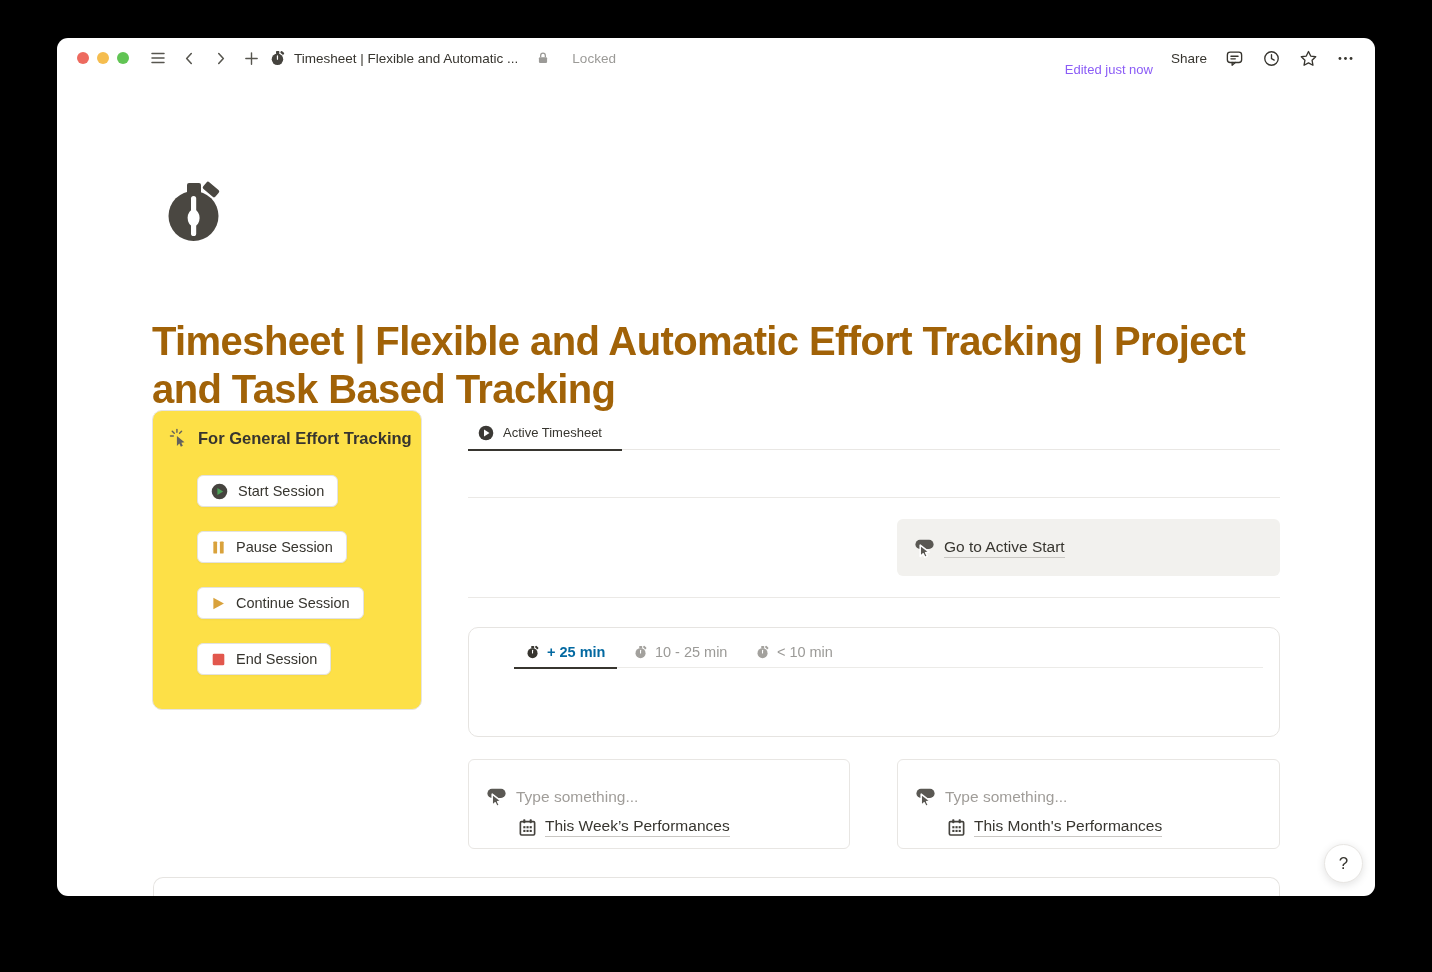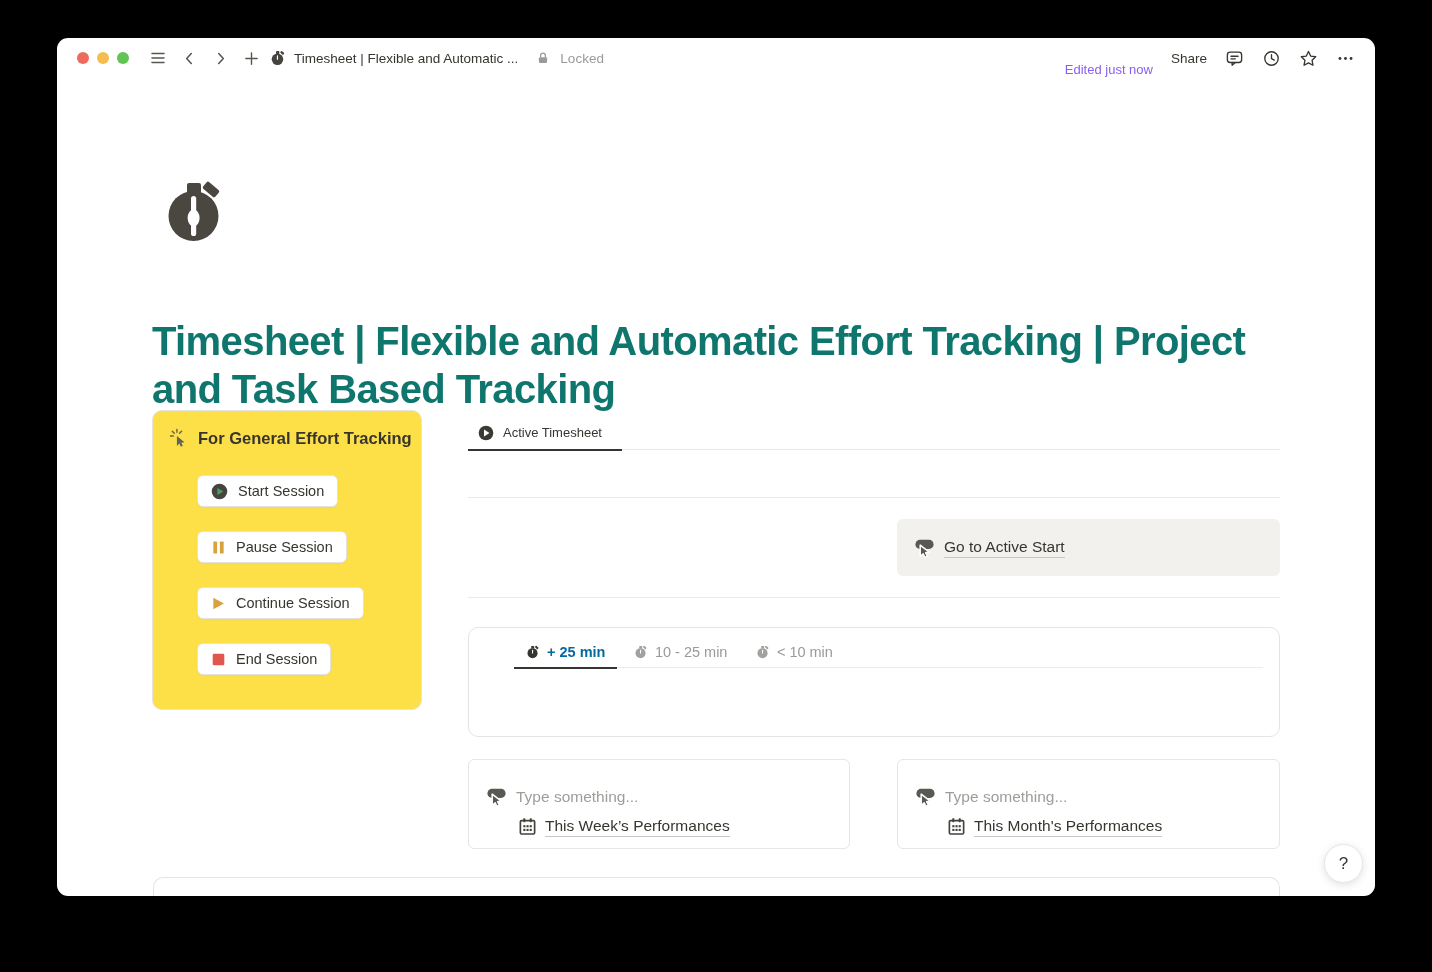--- a/index.html
+++ b/index.html
@@ -19,30 +19,30 @@
   .traffic{display:flex;gap:8px;align-items:center;}
   .light{width:12px;height:12px;border-radius:50%;}
   .light.red{background:#ed6a5f;}
   .light.yellow{background:#f5bd4f;}
   .light.green{background:#61c454;}
   .tb-icon{display:inline-flex;align-items:center;justify-content:center;color:#57564f;cursor:default;}
   .tb-icon svg{display:block;}
   .tb-group-left{display:flex;align-items:center;gap:14px;margin-left:20px;}
   .tb-pagetab{display:flex;align-items:center;gap:8px;margin-left:10px;}
   .tb-title{font-size:13.5px;color:#37352f;white-space:nowrap;}
-  .tb-lock{display:flex;align-items:center;gap:10px;margin-left:18px;color:#9b9a97;}
+  .tb-lock{display:flex;align-items:center;gap:22px;margin-left:18px;color:#9b9a97;}
   .tb-lock-label{font-size:13.5px;color:#9b9a97;}
   .tb-right{margin-left:auto;display:flex;align-items:center;gap:18px;}
   .tb-edited{font-size:13px;color:#8b5cf6;margin-top:23px;}
   .tb-share{font-size:13.5px;color:#37352f;}
   
   .page-icon{position:absolute;left:106px;top:140px;width:64px;height:64px;color:#4a4741;}
   .page-title{
     position:absolute;left:95px;top:252px;width:1096px;
-    font-size:40px;line-height:48px;font-weight:700;color:#0f766e;letter-spacing:-0.6px;
+    font-size:40px;line-height:48px;font-weight:700;color:#a16207;letter-spacing:-0.6px;
   }
   
   .effort-card{
     position:absolute;left:95px;top:372px;width:270px;height:300px;box-sizing:border-box;
     border:1px solid #e6e4e1;border-radius:10px;background:#fde047;
   }
   .effort-head{display:flex;align-items:center;gap:9px;padding:17px 0 0 16px;}
   .effort-head .ic{color:#64625d;display:inline-flex;}
   .effort-title{font-size:16.5px;font-weight:700;color:#37352f;}
   .session-btn{
@@ -96,21 +96,21 @@
   
   .period-card{
     position:absolute;top:721px;height:90px;width:382px;box-sizing:border-box;
     border:1px solid #e8e6e3;border-radius:6px;background:#fff;padding:25px 16px;
   }
   .period-card.left{left:411px;}
   .period-card.right{left:840px;width:383px;}
   .pc-row1{display:flex;align-items:center;gap:8px;}
   .pc-row1 .ic{color:#5a5853;display:inline-flex;}
   .pc-placeholder{font-size:15.5px;color:#a09d99;}
-  .pc-row2{display:flex;align-items:flex-start;gap:8px;margin:9px 0 0 33px;}
+  .pc-row2{display:flex;align-items:flex-end;gap:8px;margin:9px 0 0 33px;}
   .pc-row2 .ic{color:#44423d;display:inline-flex;}
   
   .partial-card{
     position:absolute;left:96px;top:839px;width:1127px;height:40px;box-sizing:border-box;
     border:1px solid #e6e4e1;border-bottom:none;border-radius:10px 10px 0 0;background:#fff;
   }
   .help-btn{
     position:absolute;left:1267px;top:806px;width:37px;height:37px;border-radius:50%;
     background:#fff;border:1px solid #e8e6e3;box-shadow:0 2px 8px rgba(15,15,15,0.12);
     display:flex;align-items:center;justify-content:center;

